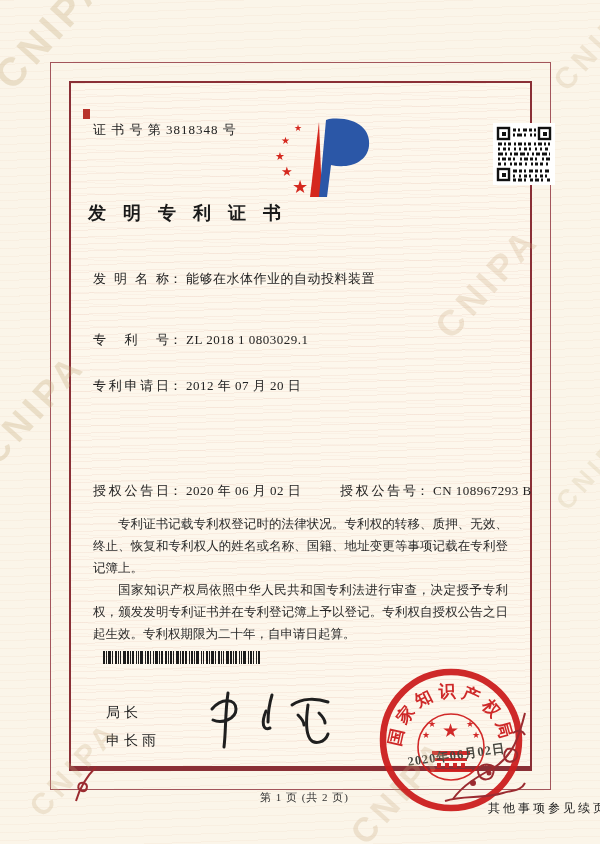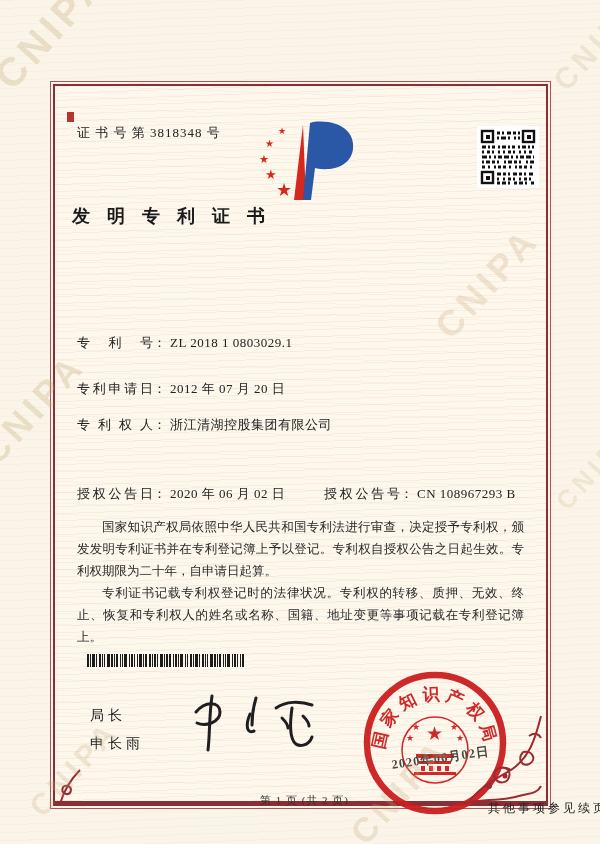--- a/index.html
+++ b/index.html
@@ -13,21 +13,21 @@
       color:rgba(197,168,122,.30);transform:rotate(-48deg);letter-spacing:5px;z-index:6;pointer-events:none;}
   .wm1{left:-22px;top:6px;font-size:40px;}
   .wm2{left:540px;top:26px;font-size:30px;color:rgba(197,168,122,.22);}
   .wm3{left:420px;top:262px;font-size:36px;color:rgba(199,168,124,.26);}
   .wm4{left:-34px;top:388px;font-size:36px;}
   .wm5{left:16px;top:752px;font-size:30px;color:rgba(197,168,122,.24);}
   .wm6{left:336px;top:772px;font-size:34px;color:rgba(197,168,122,.26);}
   .wm7{left:544px;top:452px;font-size:26px;color:rgba(197,168,122,.20);}
 
   .cert{position:absolute;left:50px;top:62px;width:501px;height:728px;box-sizing:border-box;
-        border:1px solid #a3555b;padding:2px;z-index:1;margin-top:19px;}
+        border:1px solid #a3555b;padding:18px;z-index:1;}
   .cert-inner{position:relative;width:100%;height:100%;box-sizing:border-box;
         border:2px solid #8a2f36;border-bottom-width:5px;
         background-color:#fdf7ec;
         background-image:
           repeating-linear-gradient(178deg, rgba(222,168,148,.14) 0 1px, transparent 1px 7px),
           repeating-linear-gradient(2deg, rgba(222,168,148,.08) 0 1px, transparent 1px 11px);}
 
   .red-mark{position:absolute;left:12px;top:26px;width:7px;height:10px;background:#b8342c;}
 
   .cert-no{position:absolute;left:22px;top:38px;font-size:13px;letter-spacing:1px;color:#222;}
@@ -117,42 +117,42 @@
         <line x1="3" y1="34" x2="55" y2="34" stroke-dasharray="2 2 4 2 3 2 2 5"></line>
         <line x1="3" y1="39" x2="55" y2="39" stroke-dasharray="3 3 2 4 2 2 3 2"></line>
         <line x1="18" y1="46" x2="55" y2="46" stroke-dasharray="4 2 3 2 2 3"></line>
         <line x1="18" y1="51" x2="55" y2="51" stroke-dasharray="2 4 2 3 3 2"></line>
         <line x1="18" y1="55" x2="55" y2="55" stroke-dasharray="3 2 4 2 2 4"></line>
       </g>
     </svg>
 
     <div class="title">发明专利证书</div>
 
+    <div class="frow r1">
+      <span class="flabel">发明名称</span><span class="fcolon">：</span><span class="fval">能够在水体作业的自动投料装置</span>
+    </div>
     <div class="frow r3">
       <span class="flabel">专利号</span><span class="fcolon">：</span><span class="fval">ZL 2018 1 0803029.1</span>
     </div>
     <div class="frow r4">
       <span class="flabel">专利申请日</span><span class="fcolon">：</span><span class="fval">2012 年 07 月 20 日</span>
-    </div>
-    <div class="frow r5">
-      <span class="flabel">专利权人</span><span class="fcolon">：</span><span class="fval">浙江清湖控股集团有限公司</span>
     </div>
 
     <div class="frow rauth">
       <span>
         <span class="flabel">授权公告日</span><span class="fcolon">：</span><span class="fval">2020 年 06 月 02 日</span>
       </span>
       <span class="auth-right">
         <span class="flabel">授权公告号</span><span class="fcolon">：</span><span class="fval">CN 108967293 B</span>
       </span>
     </div>
 
     <div class="paras">
+      <p>专利证书记载专利权登记时的法律状况。专利权的转移、质押、无效、终止、恢复和专利权人的姓名或名称、国籍、地址变更等事项记载在专利登记簿上。</p>
       <p>国家知识产权局依照中华人民共和国专利法进行审查，决定授予专利权，颁发发明专利证书并在专利登记簿上予以登记。专利权自授权公告之日起生效。专利权期限为二十年，自申请日起算。</p>
-      <p>专利证书记载专利权登记时的法律状况。专利权的转移、质押、无效、终止、恢复和专利权人的姓名或名称、国籍、地址变更等事项记载在专利登记簿上。</p>
     </div>
 
     <svg class="barcode" viewBox="0 0 157 13" preserveAspectRatio="none">
       <line x1="0" y1="6.5" x2="157" y2="6.5" stroke="#1c1c1c" stroke-width="13" stroke-dasharray="2 1 1 1 3 1 1 2 2 1 1 1 1 2 3 1 2 1 1 1 2 2 1 1 1 1 3 2 1 1 2 1 1 2 1 1 3 1 1 1 2 2 2 1 1 1 2 1 1 2 3 1 1 1 2 1 2 2 1 1 2 1 1 1 3 2 1 1 1 2"></line>
     </svg>
 
     <div class="director-title">局长</div>
     <div class="director-name">申长雨</div>
 
     <svg class="signature" viewBox="0 0 145 72">

